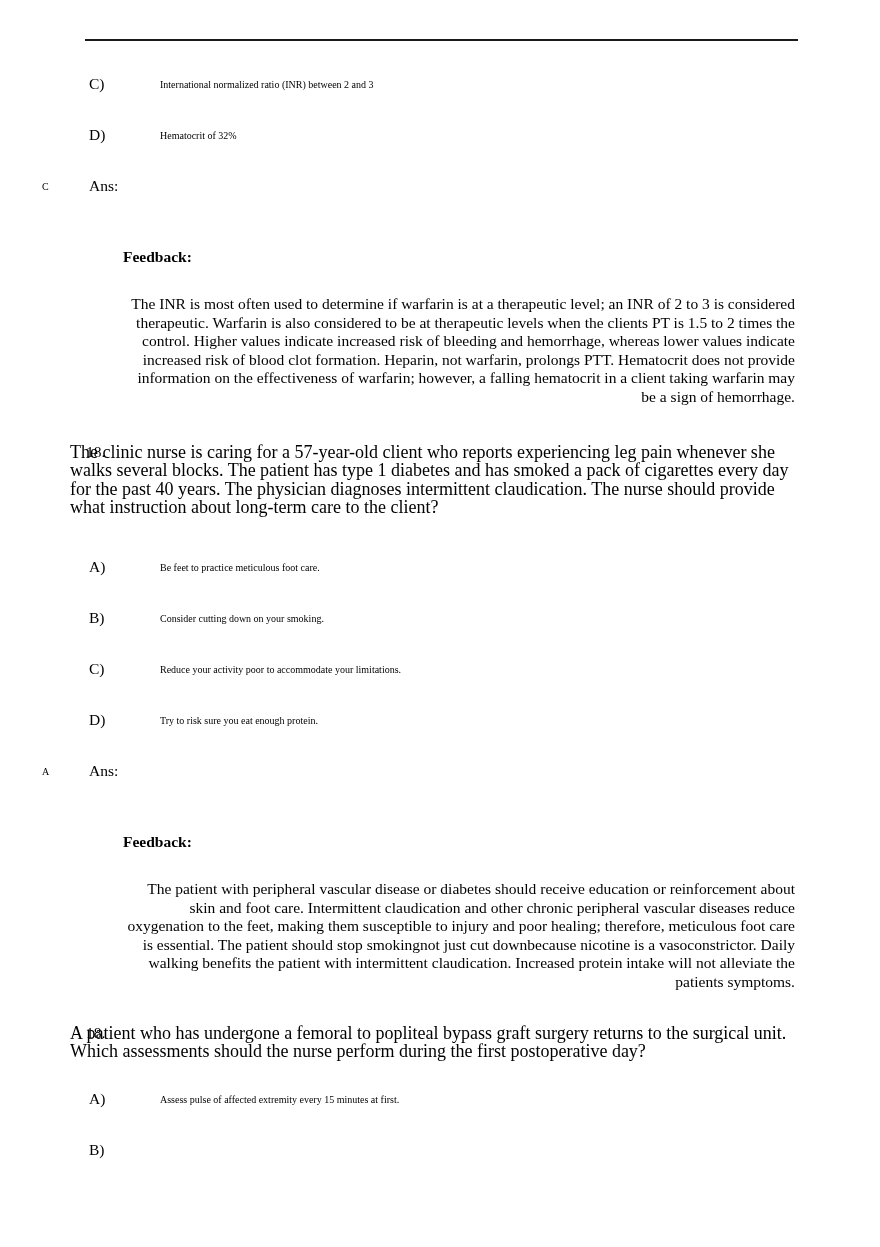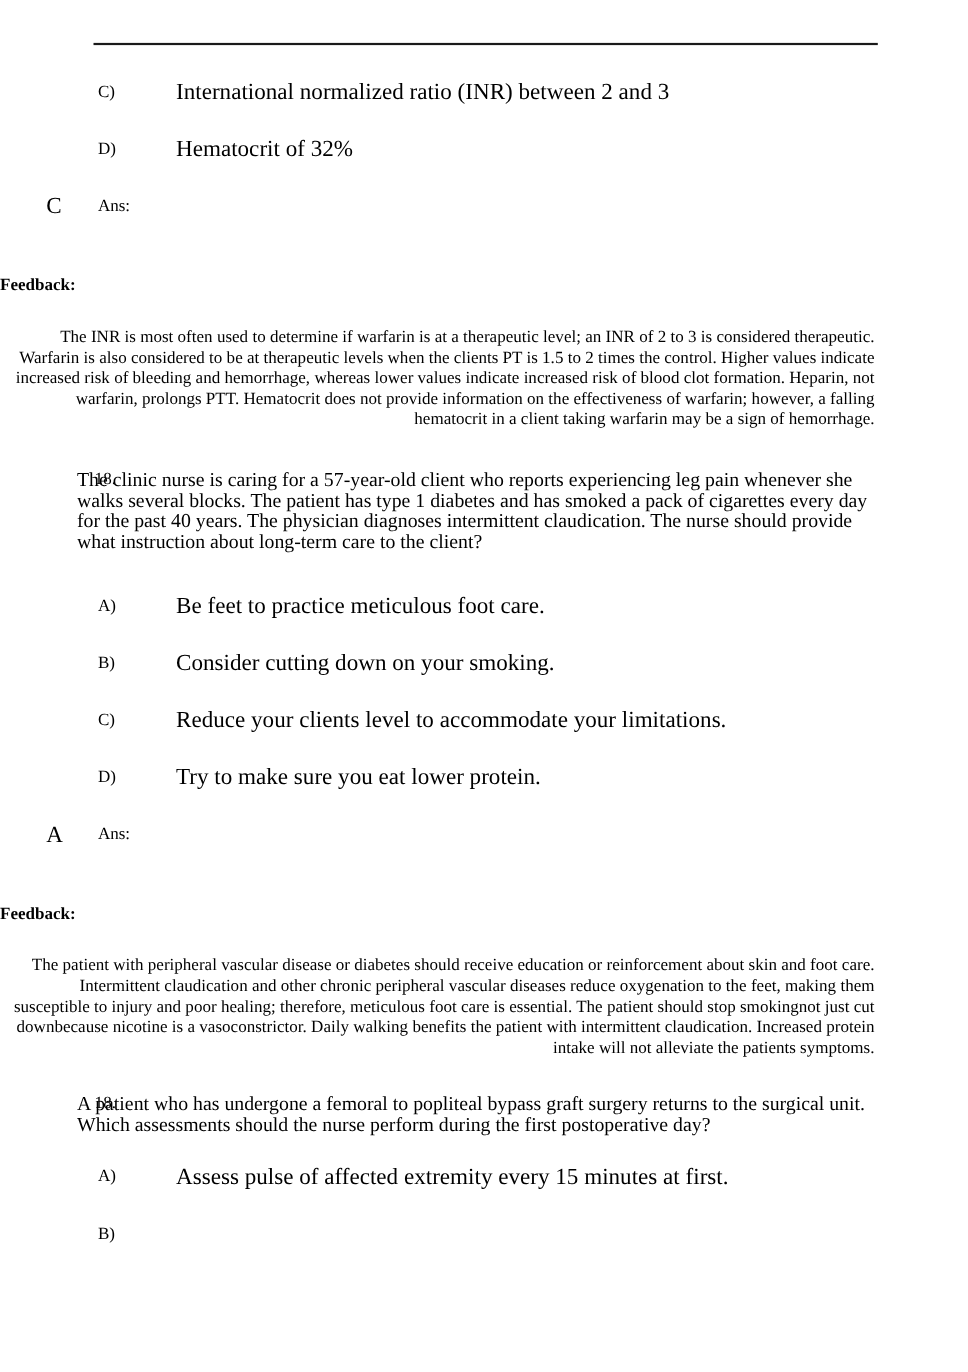--- a/index.html
+++ b/index.html
@@ -46,33 +46,34 @@
   }
   .row .label {
     position: absolute;
     left: 89px;
     top: 0;
     width: 66px;
     font-size: 15.5px;
     line-height: 19px;
   }
   .row .body {
-    font-size: 21px;
+    font-size: 10px;
     line-height: 19px;
   }
 
   
   .option { margin-bottom: 31px; }
   .option .body { white-space: nowrap; }
 
   
   .ans { margin-bottom: 31px; padding-left: 42px; }
 
   
   .feedback-block {
+    padding-left: 123px;
     padding-right: 85px;
   }
   .feedback-title {
     font-size: 15.5px;
     line-height: 19px;
     font-weight: bold;
     margin-bottom: 29px;
   }
   .feedback-text {
     font-size: 15.5px;
@@ -149,26 +150,26 @@
       <span class="body">Be feet to practice meticulous foot care.</span>
     </div>
 
     <div class="row option">
       <span class="label">B)</span>
       <span class="body">Consider cutting down on your smoking.</span>
     </div>
 
     <div class="row option">
       <span class="label">C)</span>
-      <span class="body">Reduce your clients level to accommodate your limitations.</span>
+      <span class="body">Reduce your activity poor to accommodate your limitations.</span>
     </div>
 
     <div class="row option">
       <span class="label">D)</span>
-      <span class="body">Try to make sure you eat lower protein.</span>
+      <span class="body">Try to risk sure you eat enough protein.</span>
     </div>
 
     <div class="row ans">
       <span class="label">Ans:</span>
       <span class="body">A</span>
     </div>
 
     <div class="sp-20"></div>
 
     <div class="feedback-block">

